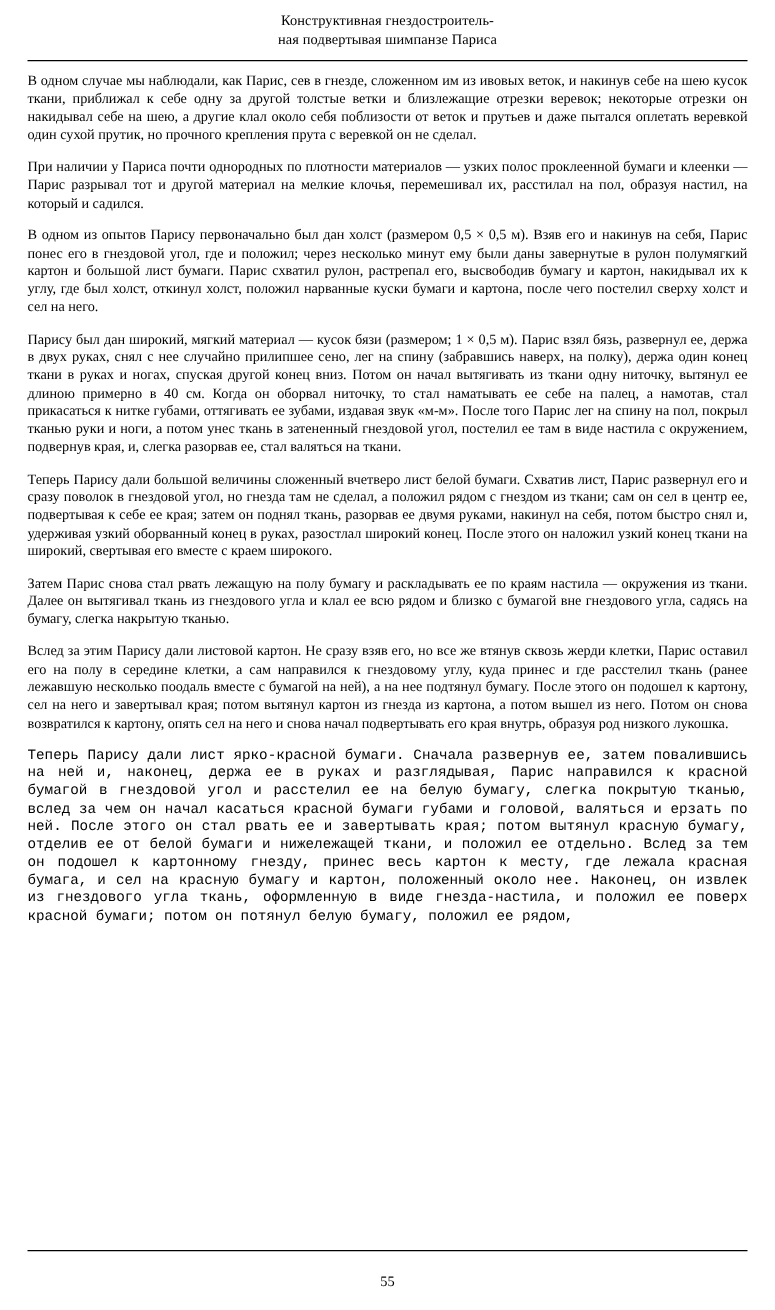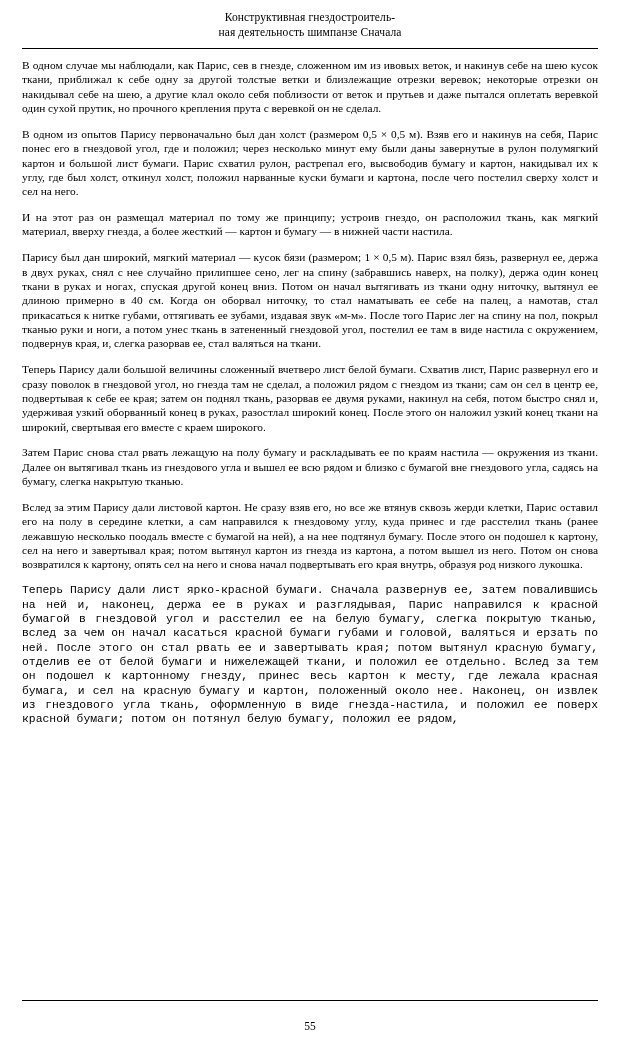--- a/index.html
+++ b/index.html
@@ -75,32 +75,32 @@
     font-family: "Liberation Serif", serif;
   }
 </style>
 </head>
 <body>
 
 <div class="page">
 
   <div class="running-head">
     <span class="line">Конструктивная гнездостроитель-</span>
-    <span class="line">ная деятельность шимпанзе Сначала</span>
+    <span class="line">ная подвертывая шимпанзе Париса</span>
   </div>
 
   <div class="rule"></div>
 
   <div class="content">
     <p class="para">В одном случае мы наблюдали, как Парис, сев в гнезде, сложенном им из ивовых веток, и накинув себе на шею кусок ткани, приближал к себе одну за другой толстые ветки и близлежащие отрезки веревок; некоторые отрезки он накидывал себе на шею, а другие клал около себя поблизости от веток и прутьев и даже пытался оплетать веревкой один сухой прутик, но прочного крепления прута с веревкой он не сделал.</p>
+    <p class="para">При наличии у Париса почти однородных по плотности материалов — узких полос проклеенной бумаги и клеенки — Парис разрывал тот и другой материал на мелкие клочья, перемешивал их, расстилал на пол, образуя настил, на который и садился.</p>
     <p class="para">В одном из опытов Парису первоначально был дан холст (размером 0,5 × 0,5 м). Взяв его и накинув на себя, Парис понес его в гнездовой угол, где и положил; через несколько минут ему были даны завернутые в рулон полумягкий картон и большой лист бумаги. Парис схватил рулон, растрепал его, высвободив бумагу и картон, накидывал их к углу, где был холст, откинул холст, положил нарванные куски бумаги и картона, после чего постелил сверху холст и сел на него.</p>
-    <p class="para">И на этот раз он размещал материал по тому же принципу; устроив гнездо, он расположил ткань, как мягкий материал, вверху гнезда, а более жесткий — картон и бумагу — в нижней части настила.</p>
     <p class="para">Парису был дан широкий, мягкий материал — кусок бязи (размером; 1 × 0,5 м). Парис взял бязь, развернул ее, держа в двух руках, снял с нее случайно прилипшее сено, лег на спину (забравшись наверх, на полку), держа один конец ткани в руках и ногах, спуская другой конец вниз. Потом он начал вытягивать из ткани одну ниточку, вытянул ее длиною примерно в 40 см. Когда он оборвал ниточку, то стал наматывать ее себе на палец, а намотав, стал прикасаться к нитке губами, оттягивать ее зубами, издавая звук «м-м». После того Парис лег на спину на пол, покрыл тканью руки и ноги, а потом унес ткань в затененный гнездовой угол, постелил ее там в виде настила с окружением, подвернув края, и, слегка разорвав ее, стал валяться на ткани.</p>
     <p class="para">Теперь Парису дали большой величины сложенный вчетверо лист белой бумаги. Схватив лист, Парис развернул его и сразу поволок в гнездовой угол, но гнезда там не сделал, а положил рядом с гнездом из ткани; сам он сел в центр ее, подвертывая к себе ее края; затем он поднял ткань, разорвав ее двумя руками, накинул на себя, потом быстро снял и, удерживая узкий оборванный конец в руках, разостлал широкий конец. После этого он наложил узкий конец ткани на широкий, свертывая его вместе с краем широкого.</p>
-    <p class="para">Затем Парис снова стал рвать лежащую на полу бумагу и раскладывать ее по краям настила — окружения из ткани. Далее он вытягивал ткань из гнездового угла и вышел ее всю рядом и близко с бумагой вне гнездового угла, садясь на бумагу, слегка накрытую тканью.</p>
+    <p class="para">Затем Парис снова стал рвать лежащую на полу бумагу и раскладывать ее по краям настила — окружения из ткани. Далее он вытягивал ткань из гнездового угла и клал ее всю рядом и близко с бумагой вне гнездового угла, садясь на бумагу, слегка накрытую тканью.</p>
     <p class="para">Вслед за этим Парису дали листовой картон. Не сразу взяв его, но все же втянув сквозь жерди клетки, Парис оставил его на полу в середине клетки, а сам направился к гнездовому углу, куда принес и где расстелил ткань (ранее лежавшую несколько поодаль вместе с бумагой на ней), а на нее подтянул бумагу. После этого он подошел к картону, сел на него и завертывал края; потом вытянул картон из гнезда из картона, а потом вышел из него. Потом он снова возвратился к картону, опять сел на него и снова начал подвертывать его края внутрь, образуя род низкого лукошка.</p>
     <p class="para">Теперь Парису дали лист ярко-красной бумаги. Сначала развернув ее, затем повалившись на ней и, наконец, держа ее в руках и разглядывая, Парис направился к красной бумагой в гнездовой угол и расстелил ее на белую бумагу, слегка покрытую тканью, вслед за чем он начал касаться красной бумаги губами и головой, валяться и ерзать по ней. После этого он стал рвать ее и завертывать края; потом вытянул красную бумагу, отделив ее от белой бумаги и нижележащей ткани, и положил ее отдельно. Вслед за тем он подошел к картонному гнезду, принес весь картон к месту, где лежала красная бумага, и сел на красную бумагу и картон, положенный около нее. Наконец, он извлек из гнездового угла ткань, оформленную в виде гнезда-настила, и положил ее поверх красной бумаги; потом он потянул белую бумагу, положил ее рядом,</p>
   </div>
 
   <div class="bottom-rule"></div>
   <div class="folio">55</div>
 
 </div>
 
 </body></html>

